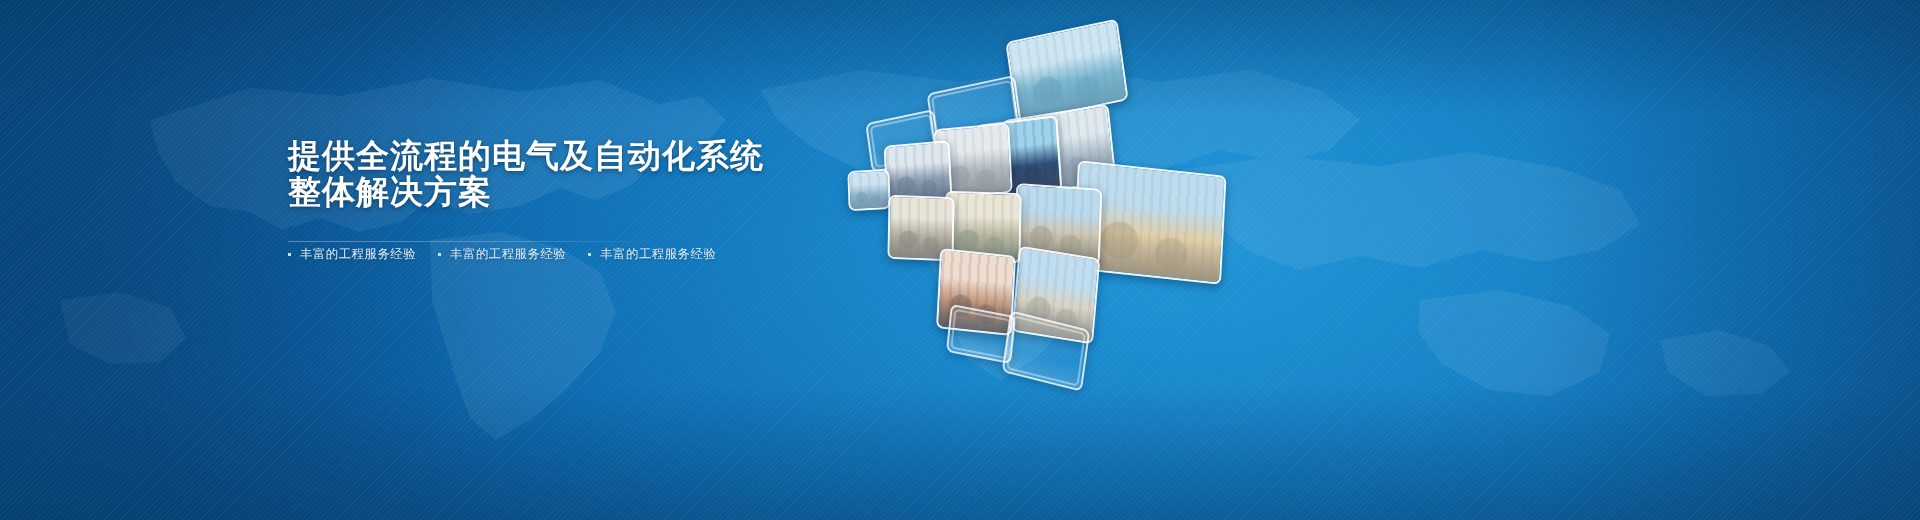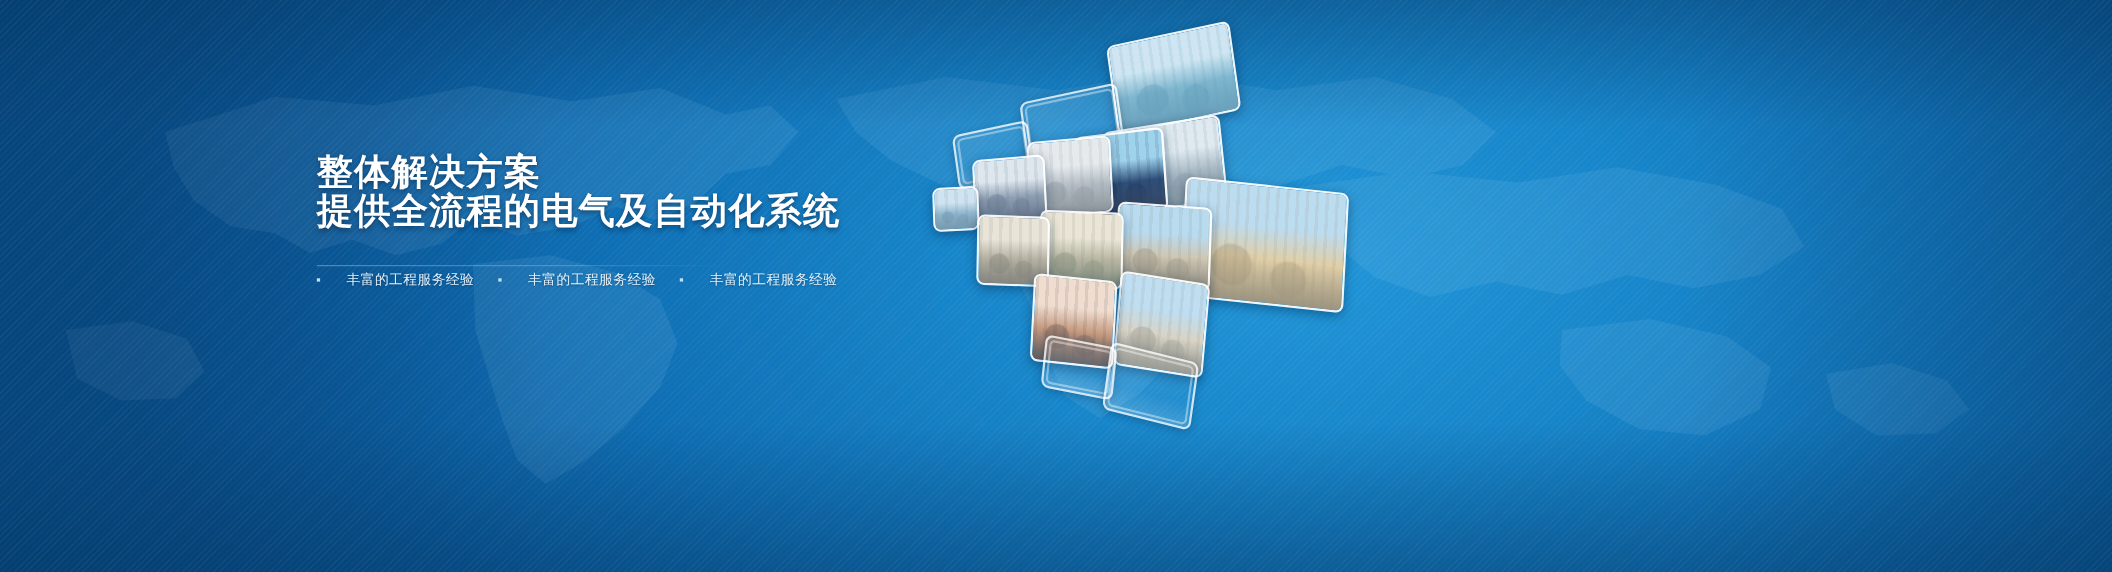--- a/index.html
+++ b/index.html
@@ -42,21 +42,21 @@
   .headline .ln{display:block;}
 
   .rule{
     position:absolute;left:288px;top:241px;width:372px;height:1px;
     background:linear-gradient(90deg, rgba(255,255,255,.32) 0%, rgba(255,255,255,.22) 60%, rgba(255,255,255,0) 100%);
   }
   .features{
     position:absolute;left:288px;top:246px;
     display:flex;align-items:center;gap:22px;
   }
-  .feature{display:flex;align-items:center;gap:24px;white-space:nowrap;}
+  .feature{display:flex;align-items:center;gap:9px;white-space:nowrap;}
   .dot{width:3px;height:3px;background:#bfe2f7;display:inline-block;flex:0 0 auto;}
   .ftext{
     color:#e3f1fb;font-size:12.5px;line-height:16px;letter-spacing:.4px;
     text-shadow:0 1px 2px rgba(2,40,76,.45);
   }
 
   
   .collage{position:absolute;left:830px;top:0;width:500px;height:420px;}
   .tile{position:absolute;border-radius:7px;overflow:hidden;}
   .tile.photo{
@@ -187,22 +187,22 @@
         <div class="reflect"></div>
       </div>
       <div class="tile frame" style="left: 175px; top: 320px; width: 78px; height: 58px; transform: rotate(8deg) skewY(6deg); z-index: 25;">
         <div class="inner"></div>
         <div class="reflect"></div>
       </div>
     </div>
 
   <div class="copy">
     <div class="headline">
+      <span class="ln">提供全流程的电气及自动化系统</span>
       <span class="ln">整体解决方案</span>
-      <span class="ln">提供全流程的电气及自动化系统</span>
     </div>
   </div>
 
   <div class="rule"></div>
   <div class="features">
       <div class="feature">
         <span class="dot"></span>
         <span class="ftext">丰富的工程服务经验</span>
       </div>
       <div class="feature">

